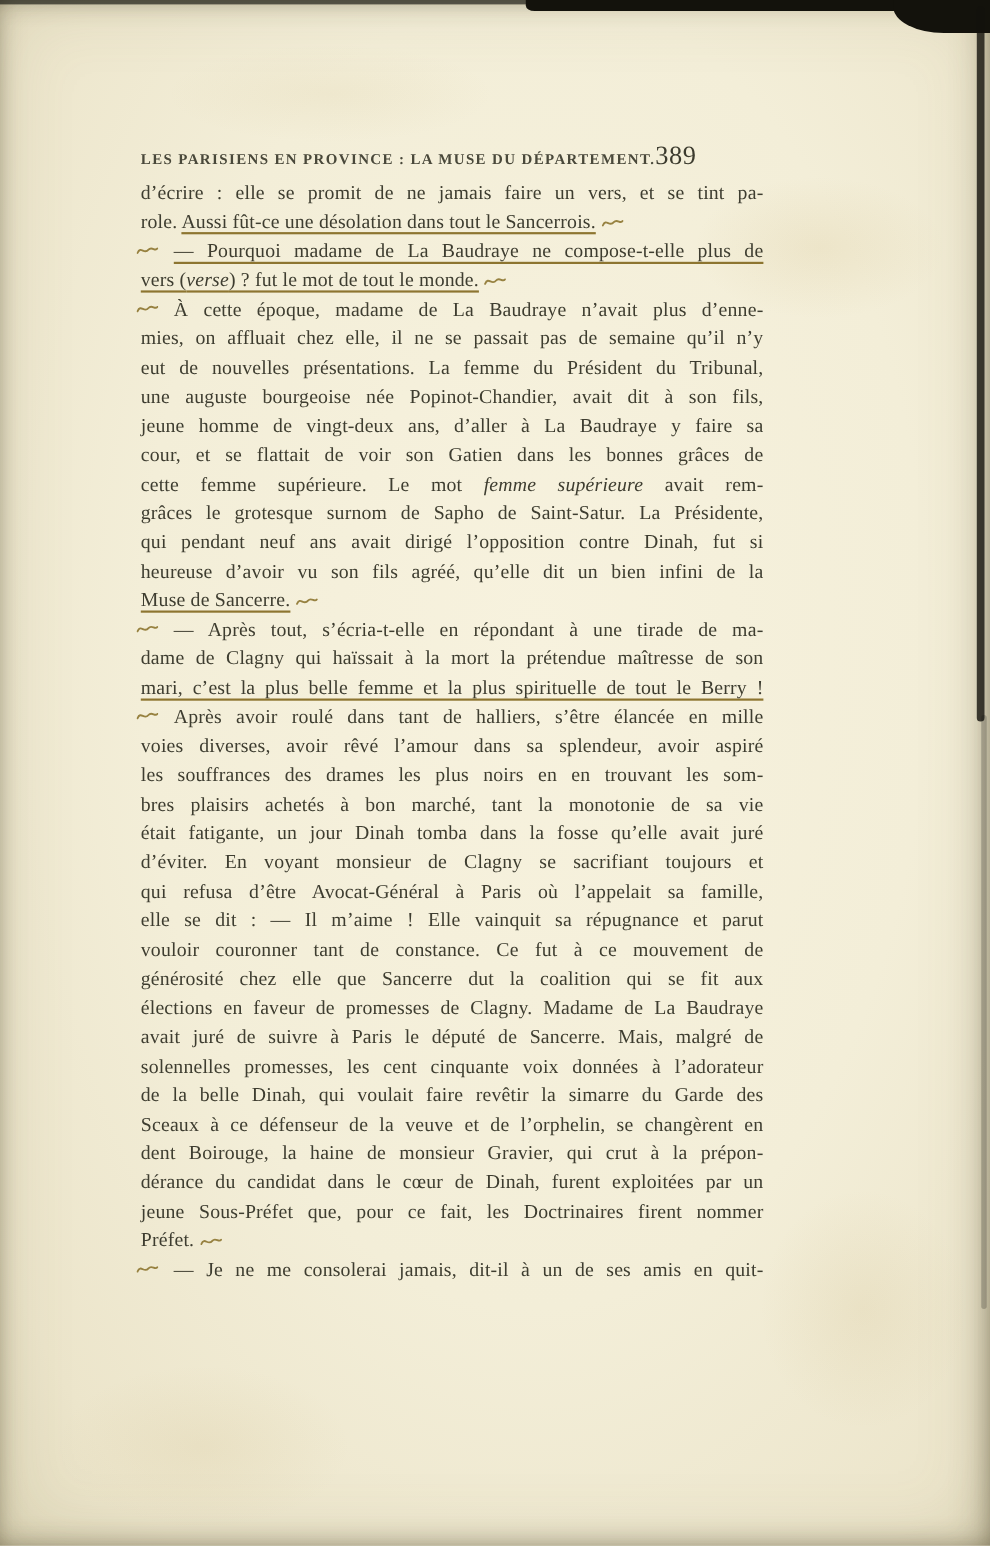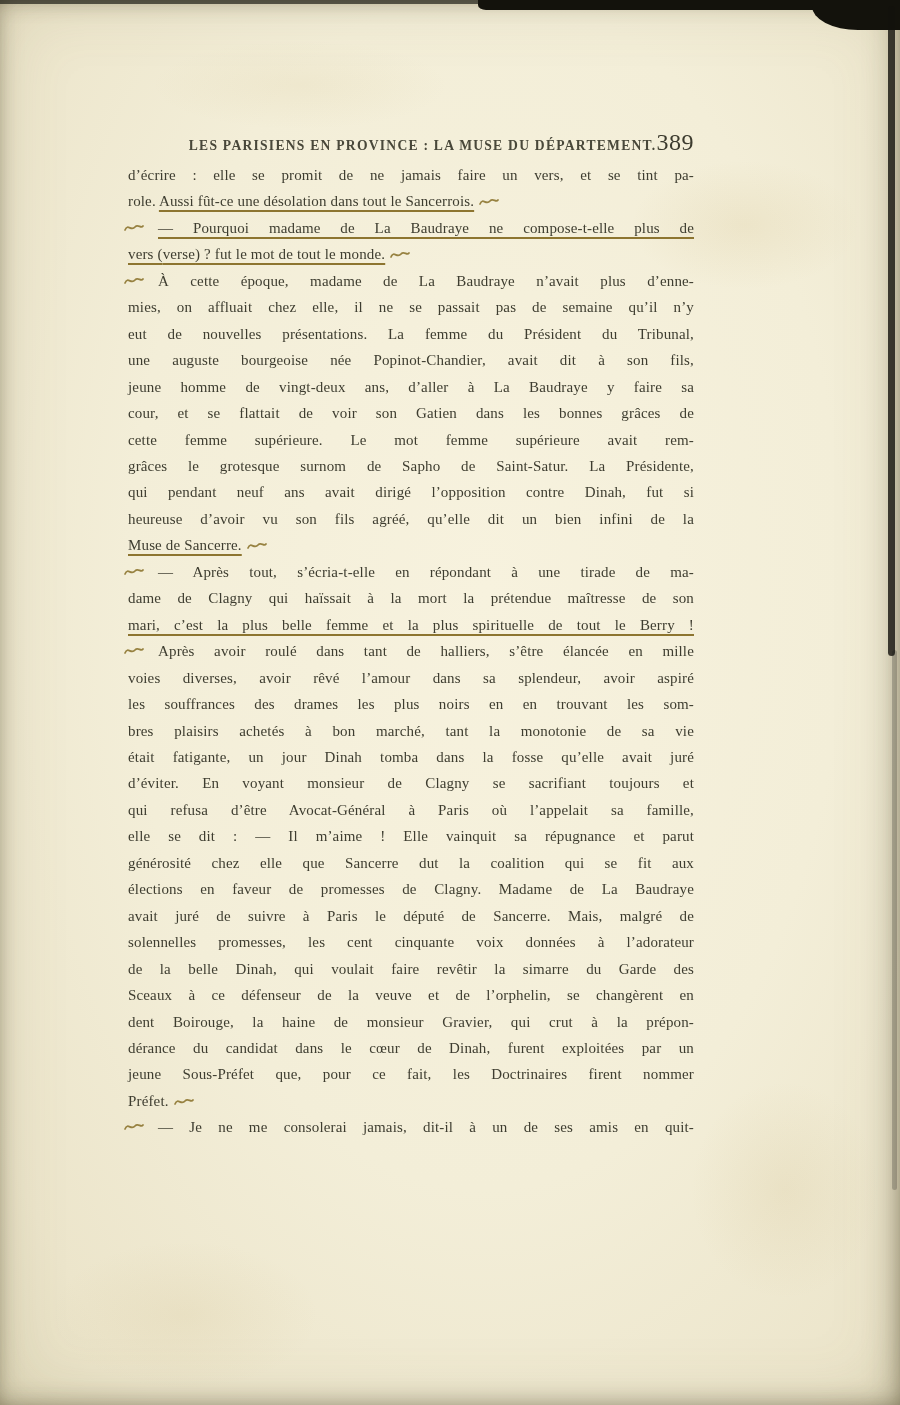--- a/index.html
+++ b/index.html
@@ -34,50 +34,50 @@
   .stain { position: absolute; border-radius: 50%; pointer-events: none; }
   .stain-1 { left: 630px; top: 160px;  width: 230px; height: 130px; background: radial-gradient(ellipse, rgba(190,160,90,.12), rgba(190,160,90,0) 70%); }
   .stain-2 { left: 50px;  top: 1240px; width: 270px; height: 150px; background: radial-gradient(ellipse, rgba(180,150,80,.09), rgba(180,150,80,0) 70%); }
   .stain-3 { left: 690px; top: 1080px; width: 190px; height: 220px; background: radial-gradient(ellipse, rgba(180,150,80,.10), rgba(180,150,80,0) 70%); }
   .stain-4 { left: 150px; top: 40px;   width: 300px; height: 90px;  background: radial-gradient(ellipse, rgba(185,158,88,.08), rgba(185,158,88,0) 70%); }
 
   
   .page-header {
     position: absolute;
     top: 129px; left: 128px; width: 566px;
-    display: flex; justify-content: flex-end; align-items: baseline;
+    display: flex; justify-content: flex-start; align-items: baseline;
   }
   .running-title {
     font-size: 13.6px; font-weight: bold;
     letter-spacing: 1.25px;
     color: #49483a;
     white-space: nowrap;
   }
   .page-number {
     font-size: 24px; letter-spacing: .5px;
     color: #3c3b2e;
   }
 
   
   .body-text {
     position: absolute;
     top: 162px; left: 128px; width: 566px;
-    font-size: 15px;
+    font-size: 18px;
     line-height: 26.45px;
     letter-spacing: .15px;
   }
   .paragraph { margin: 0; }
   .line {
     position: relative;
     text-align: justify;
     text-align-last: justify;
   }
   .line.last { text-align-last: left; }
   .line.indent { text-indent: 30px; }
-  .italic { }
+  .italic { font-style: italic; }
 
   
   .hand-underline {
     text-decoration: underline;
     text-decoration-thickness: 2px;
     text-underline-offset: 4px;
     text-decoration-color: var(--annotation, #8d7530);
     text-decoration-skip-ink: none;
   }
 
@@ -166,20 +166,21 @@
               <path d="M1 9 C 4 2, 7 11, 11 6 C 14 2.5, 17 8, 19 5"></path>
             </svg>
           </span><span>Après avoir roulé dans tant de halliers, s’être élancée en mille</span></div>
         <div class="line"><span>voies diverses, avoir rêvé l’amour dans sa splendeur, avoir aspiré</span></div>
         <div class="line"><span>les souffrances des drames les plus noirs en en trouvant les som-</span></div>
         <div class="line"><span>bres plaisirs achetés à bon marché, tant la monotonie de sa vie</span></div>
         <div class="line"><span>était fatigante, un jour Dinah tomba dans la fosse qu’elle avait juré</span></div>
         <div class="line"><span>d’éviter. En voyant monsieur de Clagny se sacrifiant toujours et</span></div>
         <div class="line"><span>qui refusa d’être Avocat-Général à Paris où l’appelait sa famille,</span></div>
         <div class="line"><span>elle se dit : — Il m’aime ! Elle vainquit sa répugnance et parut</span></div>
+        <div class="line"><span>vouloir couronner tant de constance. Ce fut à ce mouvement de</span></div>
         <div class="line"><span>générosité chez elle que Sancerre dut la coalition qui se fit aux</span></div>
         <div class="line"><span>élections en faveur de promesses de Clagny. Madame de La Baudraye</span></div>
         <div class="line"><span>avait juré de suivre à Paris le député de Sancerre. Mais, malgré de</span></div>
         <div class="line"><span>solennelles promesses, les cent cinquante voix données à l’adorateur</span></div>
         <div class="line"><span>de la belle Dinah, qui voulait faire revêtir la simarre du Garde des</span></div>
         <div class="line"><span>Sceaux à ce défenseur de la veuve et de l’orphelin, se changèrent en</span></div>
         <div class="line"><span>dent Boirouge, la haine de monsieur Gravier, qui crut à la prépon-</span></div>
         <div class="line"><span>dérance du candidat dans le cœur de Dinah, furent exploitées par un</span></div>
         <div class="line"><span>jeune Sous-Préfet que, pour ce fait, les Doctrinaires firent nommer</span></div>
         <div class="line last"><span>Préfet.</span><span class="hand-mark trail"><svg width="20" height="13" viewBox="0 0 20 13">

